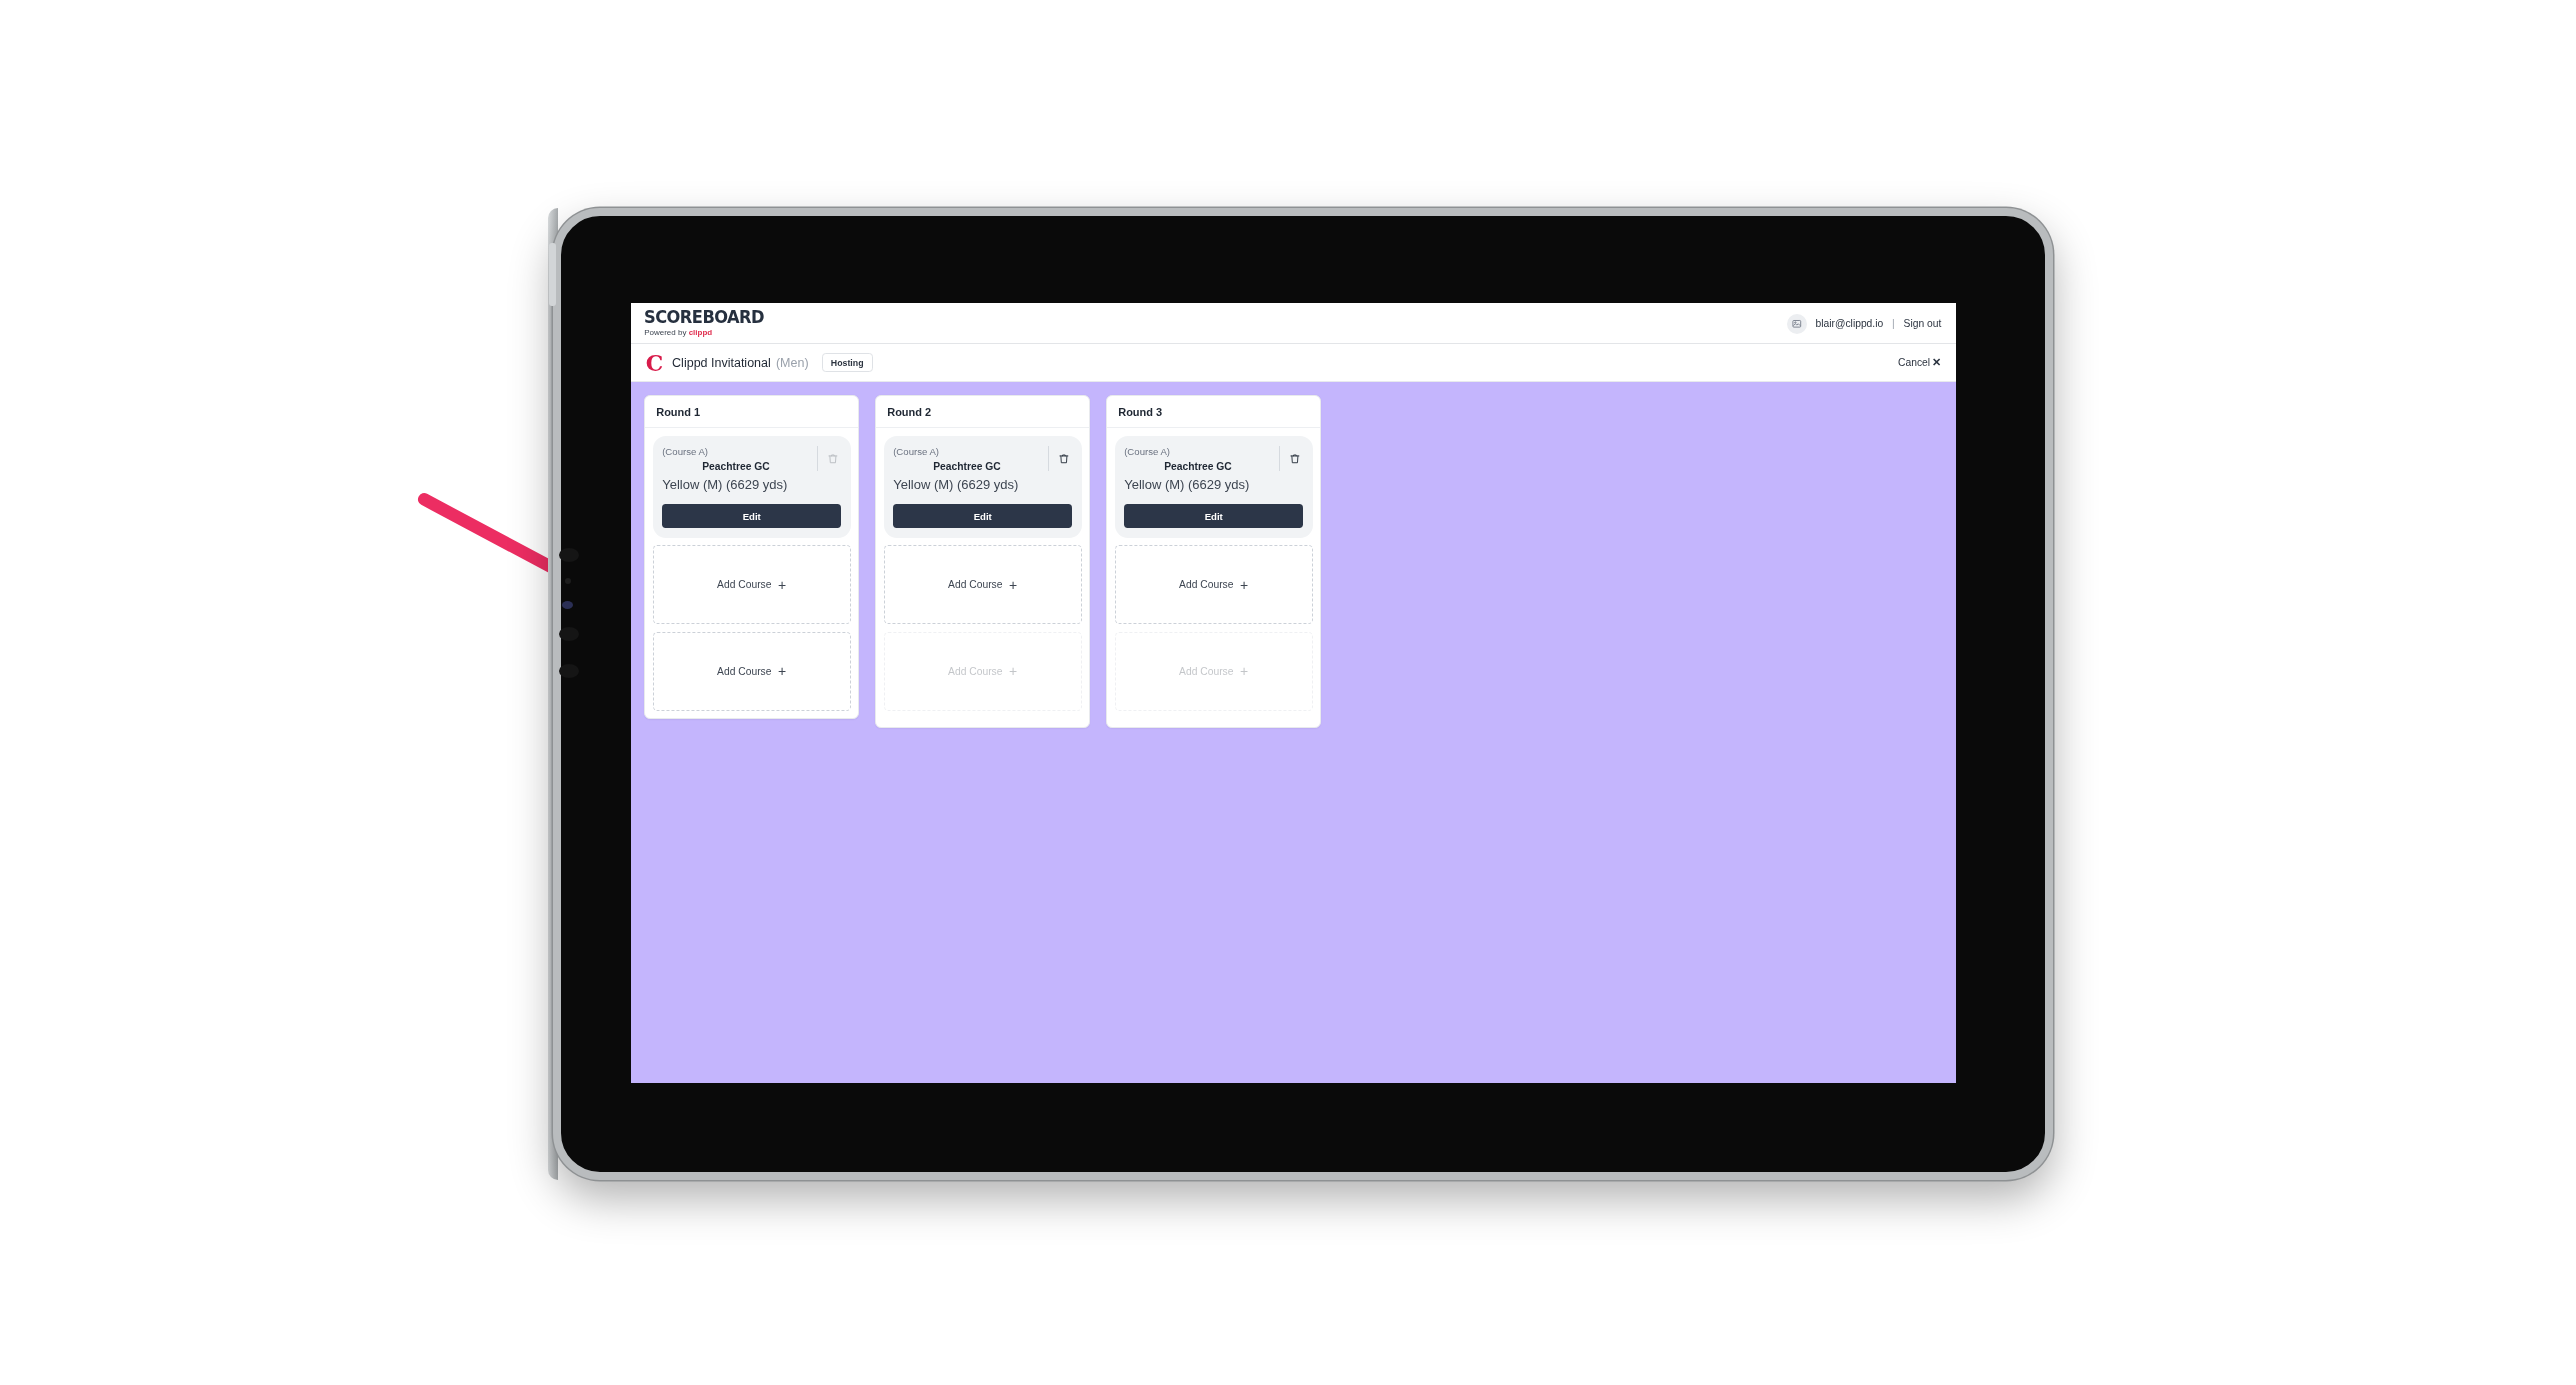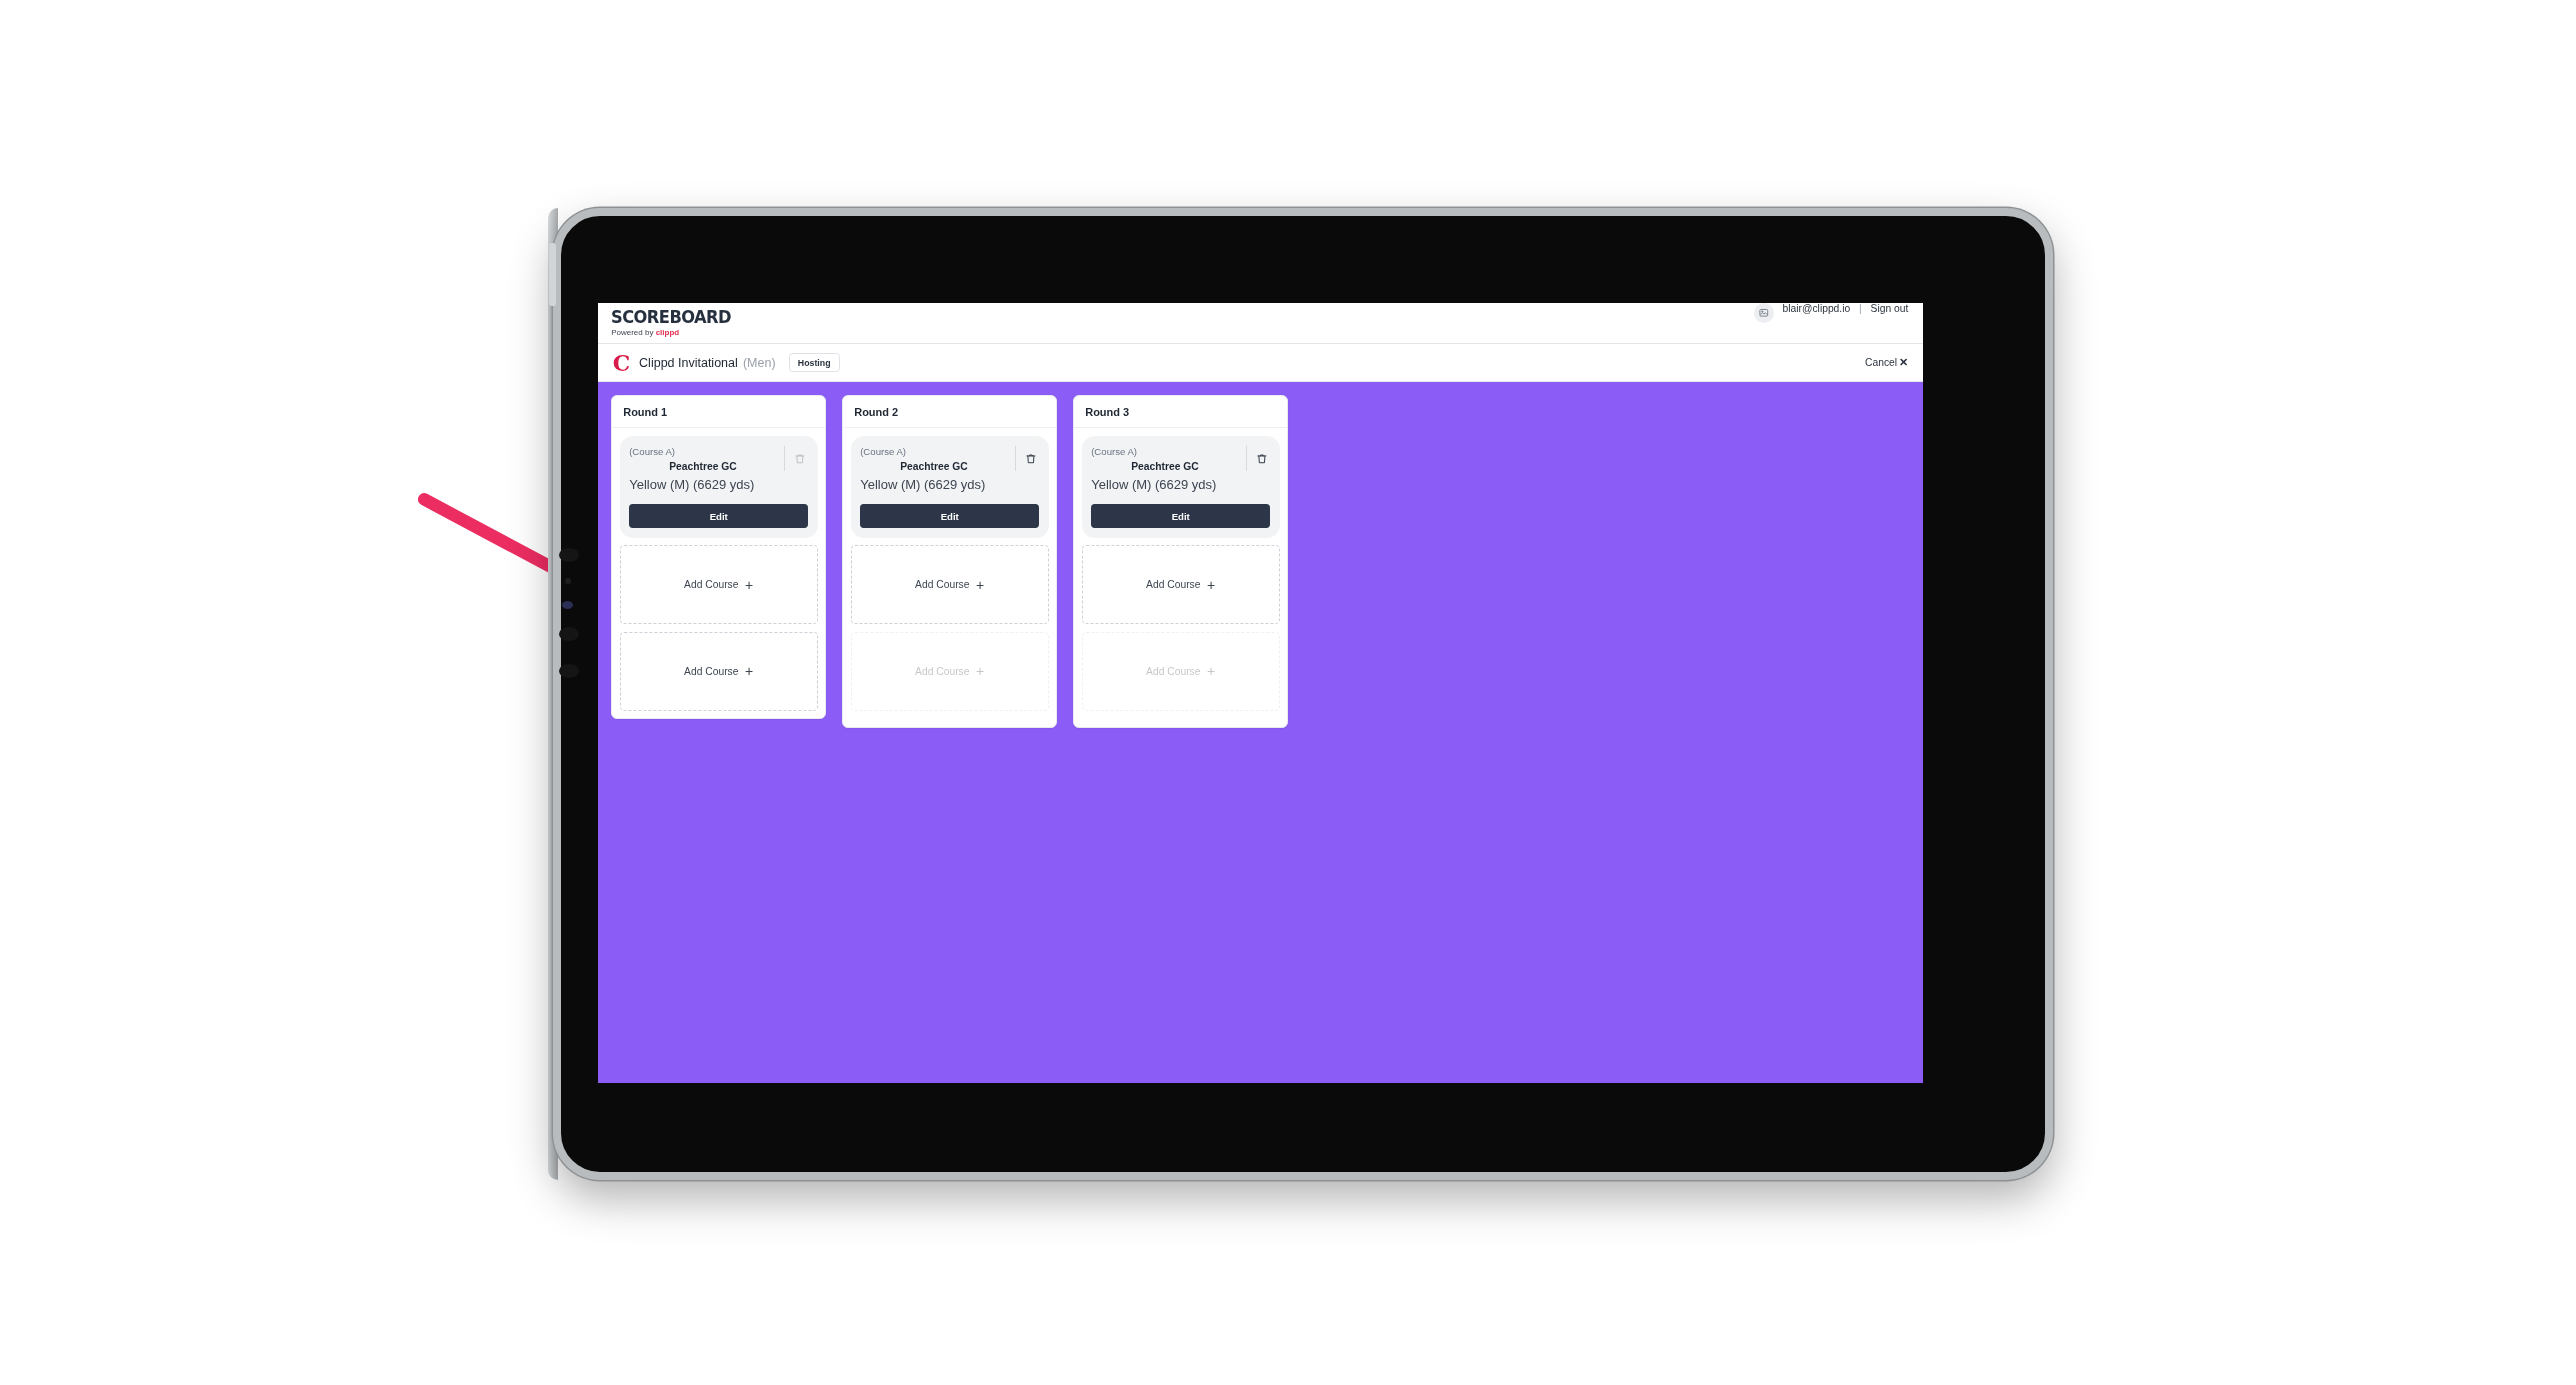--- a/index.html
+++ b/index.html
@@ -36,23 +36,23 @@
     background:linear-gradient(90deg,#d9dcde,#a7abad);
   }
   
   .side-btn { position:absolute; background:#d2d5d7; border-radius:2.9px; }
   .cam-dot { position:absolute; border-radius:50%; background:#151515; }
   .cam-dot.tiny { background:#1d1d1d; }
   .cam-dot.blue { background:#2b2f55; }
 
   
   .viewport {
-    position:absolute; left:598px; top:303px;
+    position:absolute; left:631px; top:303px;
     width:1325px; height:780px;
-    background:#8b5cf6; overflow:hidden;
+    background:#c4b5fd; overflow:hidden;
   }
 
   
   .topnav {
     height:41px; background:#fff; display:flex; align-items:center;
     border-bottom:0.7px solid #e3e5e8; position:relative;
   }
   .logo-wrap { width:82px; margin-left:13.2px; line-height:1; }
   .logo-main {
     font-family:"DejaVu Sans", sans-serif;
@@ -63,21 +63,21 @@
   .logo-sub .brand { color:#e03050; font-weight:700; }
 
   .navlinks { display:flex; align-items:stretch; height:41px; margin-left:19px; }
   .navlink {
     display:flex; align-items:center; padding:0 16px;
     font-size:11px; color:#2c3440; letter-spacing:0.2px;
     border-bottom:2.2px solid transparent; cursor:pointer;
   }
   .navlink.active { border-bottom-color:#c8days; border-bottom-color:#c41e5a; }
 
-  .account { position:absolute; right:14.7px; top:0; height:41px; display:flex; align-items:flex-start; gap:8.8px; }
+  .account { position:absolute; right:14.7px; top:0; height:41px; display:flex; align-items:center; gap:8.8px; }
   .avatar {
     width:20px; height:20px; border-radius:50%; background:#eceef1;
     display:flex; align-items:center; justify-content:center;
   }
   .avatar svg { width:9.6px; height:9.6px; }
   .acct-text { font-size:10.3px; color:#2c3440; }
   .acct-sep { color:#9aa1ab; font-size:10.3px; }
 
   
   .tourney {

